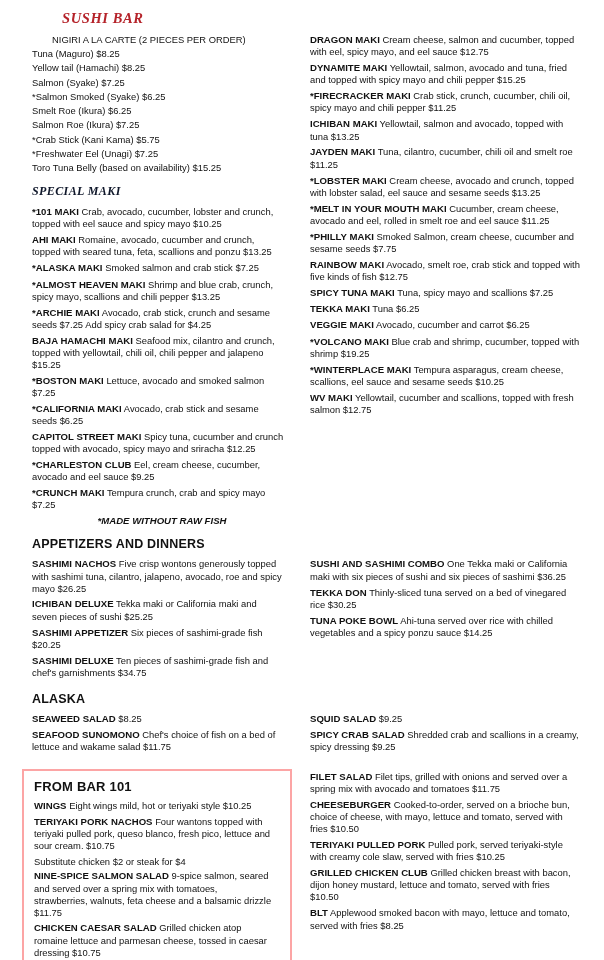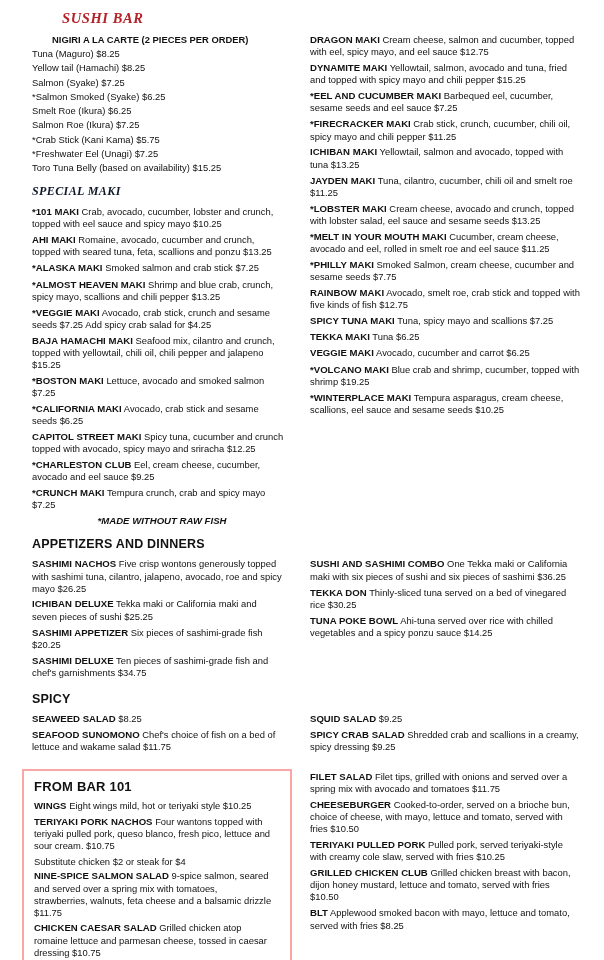--- a/index.html
+++ b/index.html
@@ -39,21 +39,21 @@
     font-weight: 700;
     letter-spacing: 0.2px;
     margin: 9px 0 7px 0;
   }
   .box-header {
     font-size: 13px;
     font-weight: 700;
     letter-spacing: 0.2px;
     margin: 0 0 6px 0;
   }
-  .bold-line  { font-size: 9.4px; font-weight: 700; margin: 0 0 2px 0; line-height: 1.3; padding-left: 20px; }
+  .bold-line  { font-size: 9.4px; font-weight: 400; margin: 0 0 2px 0; line-height: 1.3; padding-left: 20px; }
   .plain-line { font-size: 9.4px; margin: 0 0 2px 0; line-height: 1.3; }
   .menu-item  { font-size: 9.4px; line-height: 1.27; margin: 0 8px 4px 0; }
   .item-name  { font-weight: 700; font-size: 9.6px; }
   .note {
     font-size: 9.6px;
     font-weight: 700;
     font-style: italic;
     text-align: center;
     margin: 3px 0 2px 0;
   }
@@ -80,64 +80,64 @@
         <p class="plain-line"><span>Smelt Roe (Ikura)</span> <span class="item-price">$6.25</span></p>
         <p class="plain-line"><span>Salmon Roe (Ikura)</span> <span class="item-price">$7.25</span></p>
         <p class="plain-line"><span>*Crab Stick (Kani Kama)</span> <span class="item-price">$5.75</span></p>
         <p class="plain-line"><span>*Freshwater Eel (Unagi)</span> <span class="item-price">$7.25</span></p>
         <p class="plain-line"><span>Toro Tuna Belly (based on availability)</span> <span class="item-price">$15.25</span></p>
         <h2 class="red-subheader">SPECIAL MAKI</h2>
         <p class="menu-item"><span class="item-name">*101 MAKI</span> <span class="item-desc">Crab, avocado, cucumber, lobster and crunch, topped with eel sauce and spicy mayo</span> <span class="item-price">$10.25</span></p>
         <p class="menu-item"><span class="item-name">AHI MAKI</span> <span class="item-desc">Romaine, avocado, cucumber and crunch, topped with seared tuna, feta, scallions and ponzu</span> <span class="item-price">$13.25</span></p>
         <p class="menu-item"><span class="item-name">*ALASKA MAKI</span> <span class="item-desc">Smoked salmon and crab stick</span> <span class="item-price">$7.25</span></p>
         <p class="menu-item"><span class="item-name">*ALMOST HEAVEN MAKI</span> <span class="item-desc">Shrimp and blue crab, crunch, spicy mayo, scallions and chili pepper</span> <span class="item-price">$13.25</span></p>
-        <p class="menu-item"><span class="item-name">*VEGGIE MAKI</span> <span class="item-desc">Avocado, crab stick, crunch and sesame seeds $7.25 Add spicy crab salad for $4.25</span></p>
+        <p class="menu-item"><span class="item-name">*ARCHIE MAKI</span> <span class="item-desc">Avocado, crab stick, crunch and sesame seeds $7.25 Add spicy crab salad for $4.25</span></p>
         <p class="menu-item"><span class="item-name">BAJA HAMACHI MAKI</span> <span class="item-desc">Seafood mix, cilantro and crunch, topped with yellowtail, chili oil, chili pepper and jalapeno</span> <span class="item-price">$15.25</span></p>
         <p class="menu-item"><span class="item-name">*BOSTON MAKI</span> <span class="item-desc">Lettuce, avocado and smoked salmon</span> <span class="item-price">$7.25</span></p>
         <p class="menu-item"><span class="item-name">*CALIFORNIA MAKI</span> <span class="item-desc">Avocado, crab stick and sesame seeds</span> <span class="item-price">$6.25</span></p>
         <p class="menu-item"><span class="item-name">CAPITOL STREET MAKI</span> <span class="item-desc">Spicy tuna, cucumber and crunch topped with avocado, spicy mayo and sriracha</span> <span class="item-price">$12.25</span></p>
         <p class="menu-item"><span class="item-name">*CHARLESTON CLUB</span> <span class="item-desc">Eel, cream cheese, cucumber, avocado and eel sauce</span> <span class="item-price">$9.25</span></p>
         <p class="menu-item"><span class="item-name">*CRUNCH MAKI</span> <span class="item-desc">Tempura crunch, crab and spicy mayo</span> <span class="item-price">$7.25</span></p>
         <p class="note">*MADE WITHOUT RAW FISH</p>
       </div>
     <div class="col col-right" style="padding-top: 24px;">
         <p class="menu-item"><span class="item-name">DRAGON MAKI</span> <span class="item-desc">Cream cheese, salmon and cucumber, topped with eel, spicy mayo, and eel sauce</span> <span class="item-price">$12.75</span></p>
         <p class="menu-item"><span class="item-name">DYNAMITE MAKI</span> <span class="item-desc">Yellowtail, salmon, avocado and tuna, fried and topped with spicy mayo and chili pepper</span> <span class="item-price">$15.25</span></p>
-        <p class="menu-item"><span class="item-name">*EEL AND CUCUMBER MAKI</span> <span class="item-desc">Barbequed eel, cucumber, sesame seeds and eel sauce</span> <span class="item-price">$7.25</span></p>
         <p class="menu-item"><span class="item-name">*FIRECRACKER MAKI</span> <span class="item-desc">Crab stick, crunch, cucumber, chili oil, spicy mayo and chili pepper</span> <span class="item-price">$11.25</span></p>
         <p class="menu-item"><span class="item-name">ICHIBAN MAKI</span> <span class="item-desc">Yellowtail, salmon and avocado, topped with tuna</span> <span class="item-price">$13.25</span></p>
         <p class="menu-item"><span class="item-name">JAYDEN MAKI</span> <span class="item-desc">Tuna, cilantro, cucumber, chili oil and smelt roe</span> <span class="item-price">$11.25</span></p>
         <p class="menu-item"><span class="item-name">*LOBSTER MAKI</span> <span class="item-desc">Cream cheese, avocado and crunch, topped with lobster salad, eel sauce and sesame seeds</span> <span class="item-price">$13.25</span></p>
         <p class="menu-item"><span class="item-name">*MELT IN YOUR MOUTH MAKI</span> <span class="item-desc">Cucumber, cream cheese, avocado and eel, rolled in smelt roe and eel sauce</span> <span class="item-price">$11.25</span></p>
         <p class="menu-item"><span class="item-name">*PHILLY MAKI</span> <span class="item-desc">Smoked Salmon, cream cheese, cucumber and sesame seeds</span> <span class="item-price">$7.75</span></p>
         <p class="menu-item"><span class="item-name">RAINBOW MAKI</span> <span class="item-desc">Avocado, smelt roe, crab stick and topped with five kinds of fish</span> <span class="item-price">$12.75</span></p>
         <p class="menu-item"><span class="item-name">SPICY TUNA MAKI</span> <span class="item-desc">Tuna, spicy mayo and scallions</span> <span class="item-price">$7.25</span></p>
         <p class="menu-item"><span class="item-name">TEKKA MAKI</span> <span class="item-desc">Tuna</span> <span class="item-price">$6.25</span></p>
         <p class="menu-item"><span class="item-name">VEGGIE MAKI</span> <span class="item-desc">Avocado, cucumber and carrot</span> <span class="item-price">$6.25</span></p>
         <p class="menu-item"><span class="item-name">*VOLCANO MAKI</span> <span class="item-desc">Blue crab and shrimp, cucumber, topped with shrimp</span> <span class="item-price">$19.25</span></p>
         <p class="menu-item"><span class="item-name">*WINTERPLACE MAKI</span> <span class="item-desc">Tempura asparagus, cream cheese, scallions, eel sauce and sesame seeds</span> <span class="item-price">$10.25</span></p>
+        <p class="menu-item"><span class="item-name">WV MAKI</span> <span class="item-desc">Yellowtail, cucumber and scallions, topped with fresh salmon</span> <span class="item-price">$12.75</span></p>
       </div>
   </div>
   <div class="band">
     <div class="col col-left">
         <h2 class="section-header">APPETIZERS AND DINNERS</h2>
         <p class="menu-item"><span class="item-name">SASHIMI NACHOS</span> <span class="item-desc">Five crisp wontons generously topped with sashimi tuna, cilantro, jalapeno, avocado, roe and spicy mayo</span> <span class="item-price">$26.25</span></p>
         <p class="menu-item"><span class="item-name">ICHIBAN DELUXE</span> <span class="item-desc">Tekka maki or California maki and seven pieces of sushi</span> <span class="item-price">$25.25</span></p>
         <p class="menu-item"><span class="item-name">SASHIMI APPETIZER</span> <span class="item-desc">Six pieces of sashimi-grade fish</span> <span class="item-price">$20.25</span></p>
         <p class="menu-item"><span class="item-name">SASHIMI DELUXE</span> <span class="item-desc">Ten pieces of sashimi-grade fish and chef's garnishments</span> <span class="item-price">$34.75</span></p>
       </div>
     <div class="col col-right" style="padding-top: 30px;">
         <p class="menu-item"><span class="item-name">SUSHI AND SASHIMI COMBO</span> <span class="item-desc">One Tekka maki or California maki with six pieces of sushi and six pieces of sashimi</span> <span class="item-price">$36.25</span></p>
         <p class="menu-item"><span class="item-name">TEKKA DON</span> <span class="item-desc">Thinly-sliced tuna served on a bed of vinegared rice</span> <span class="item-price">$30.25</span></p>
         <p class="menu-item"><span class="item-name">TUNA POKE BOWL</span> <span class="item-desc">Ahi-tuna served over rice with chilled vegetables and a spicy ponzu sauce</span> <span class="item-price">$14.25</span></p>
       </div>
   </div>
   <div class="band">
     <div class="col col-left">
-        <h2 class="section-header">SPICY</h2>
+        <h2 class="section-header">ALASKA</h2>
         <p class="menu-item"><span class="item-name">SEAWEED SALAD</span> <span class="item-price">$8.25</span></p>
         <p class="menu-item"><span class="item-name">SEAFOOD SUNOMONO</span> <span class="item-desc">Chef's choice of fish on a bed of lettuce and wakame salad</span> <span class="item-price">$11.75</span></p>
       </div>
     <div class="col col-right" style="padding-top: 30px;">
         <p class="menu-item"><span class="item-name">SQUID SALAD</span> <span class="item-price">$9.25</span></p>
         <p class="menu-item"><span class="item-name">SPICY CRAB SALAD</span> <span class="item-desc">Shredded crab and scallions in a creamy, spicy dressing</span> <span class="item-price">$9.25</span></p>
       </div>
   </div>
   <div class="band band-bar">
     <div class="col col-left">

